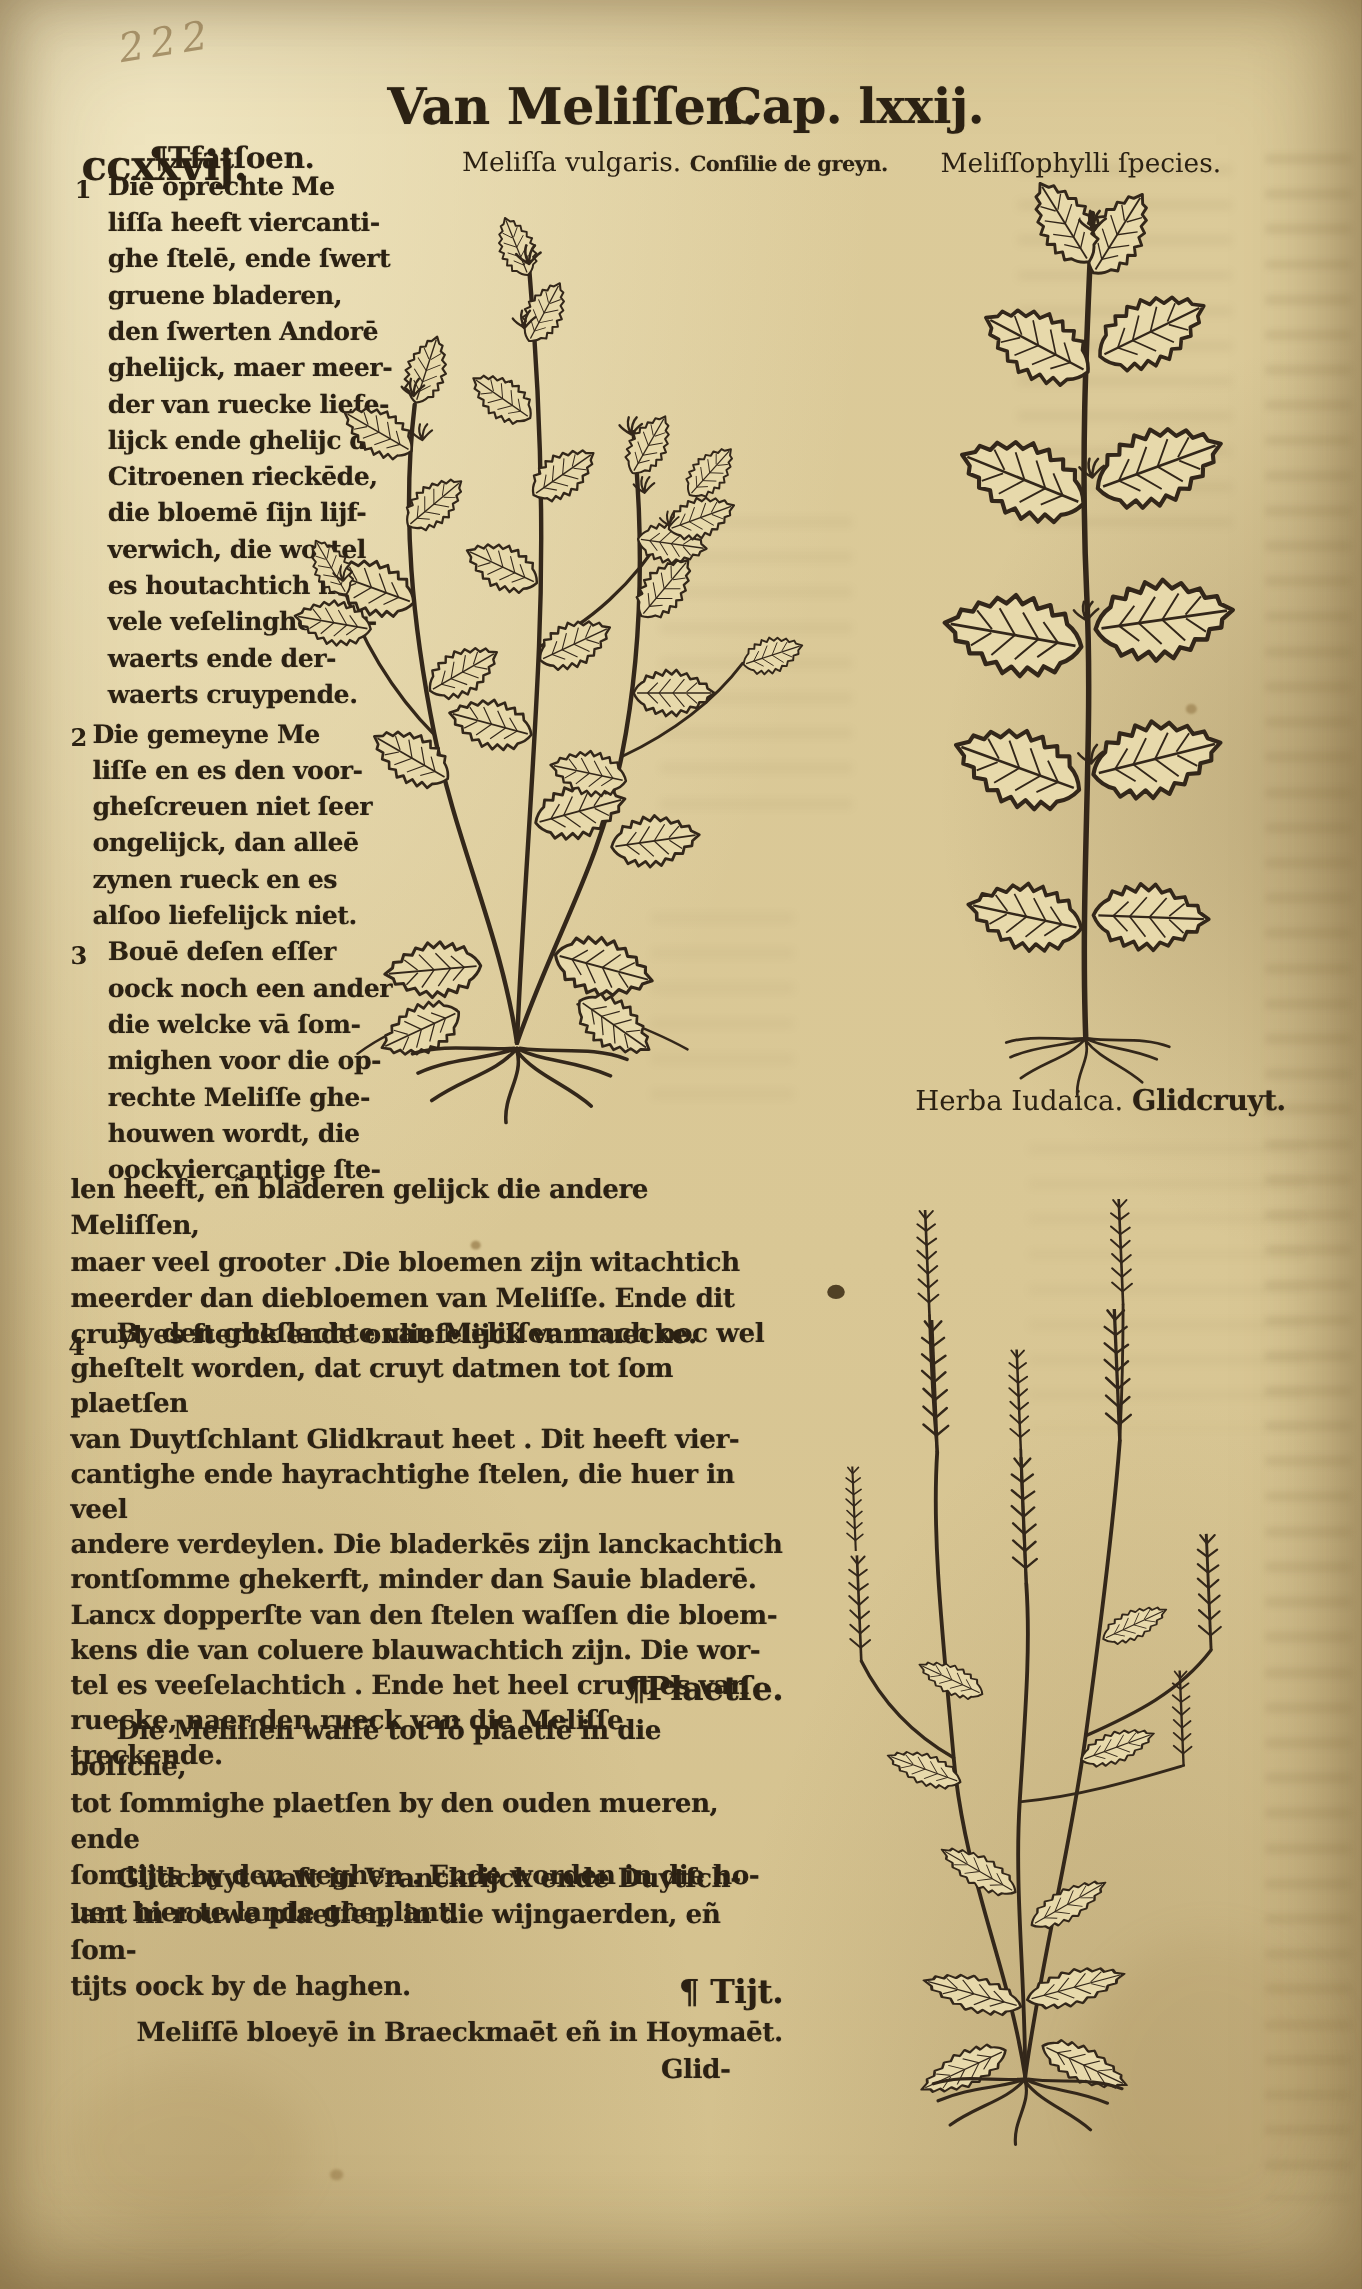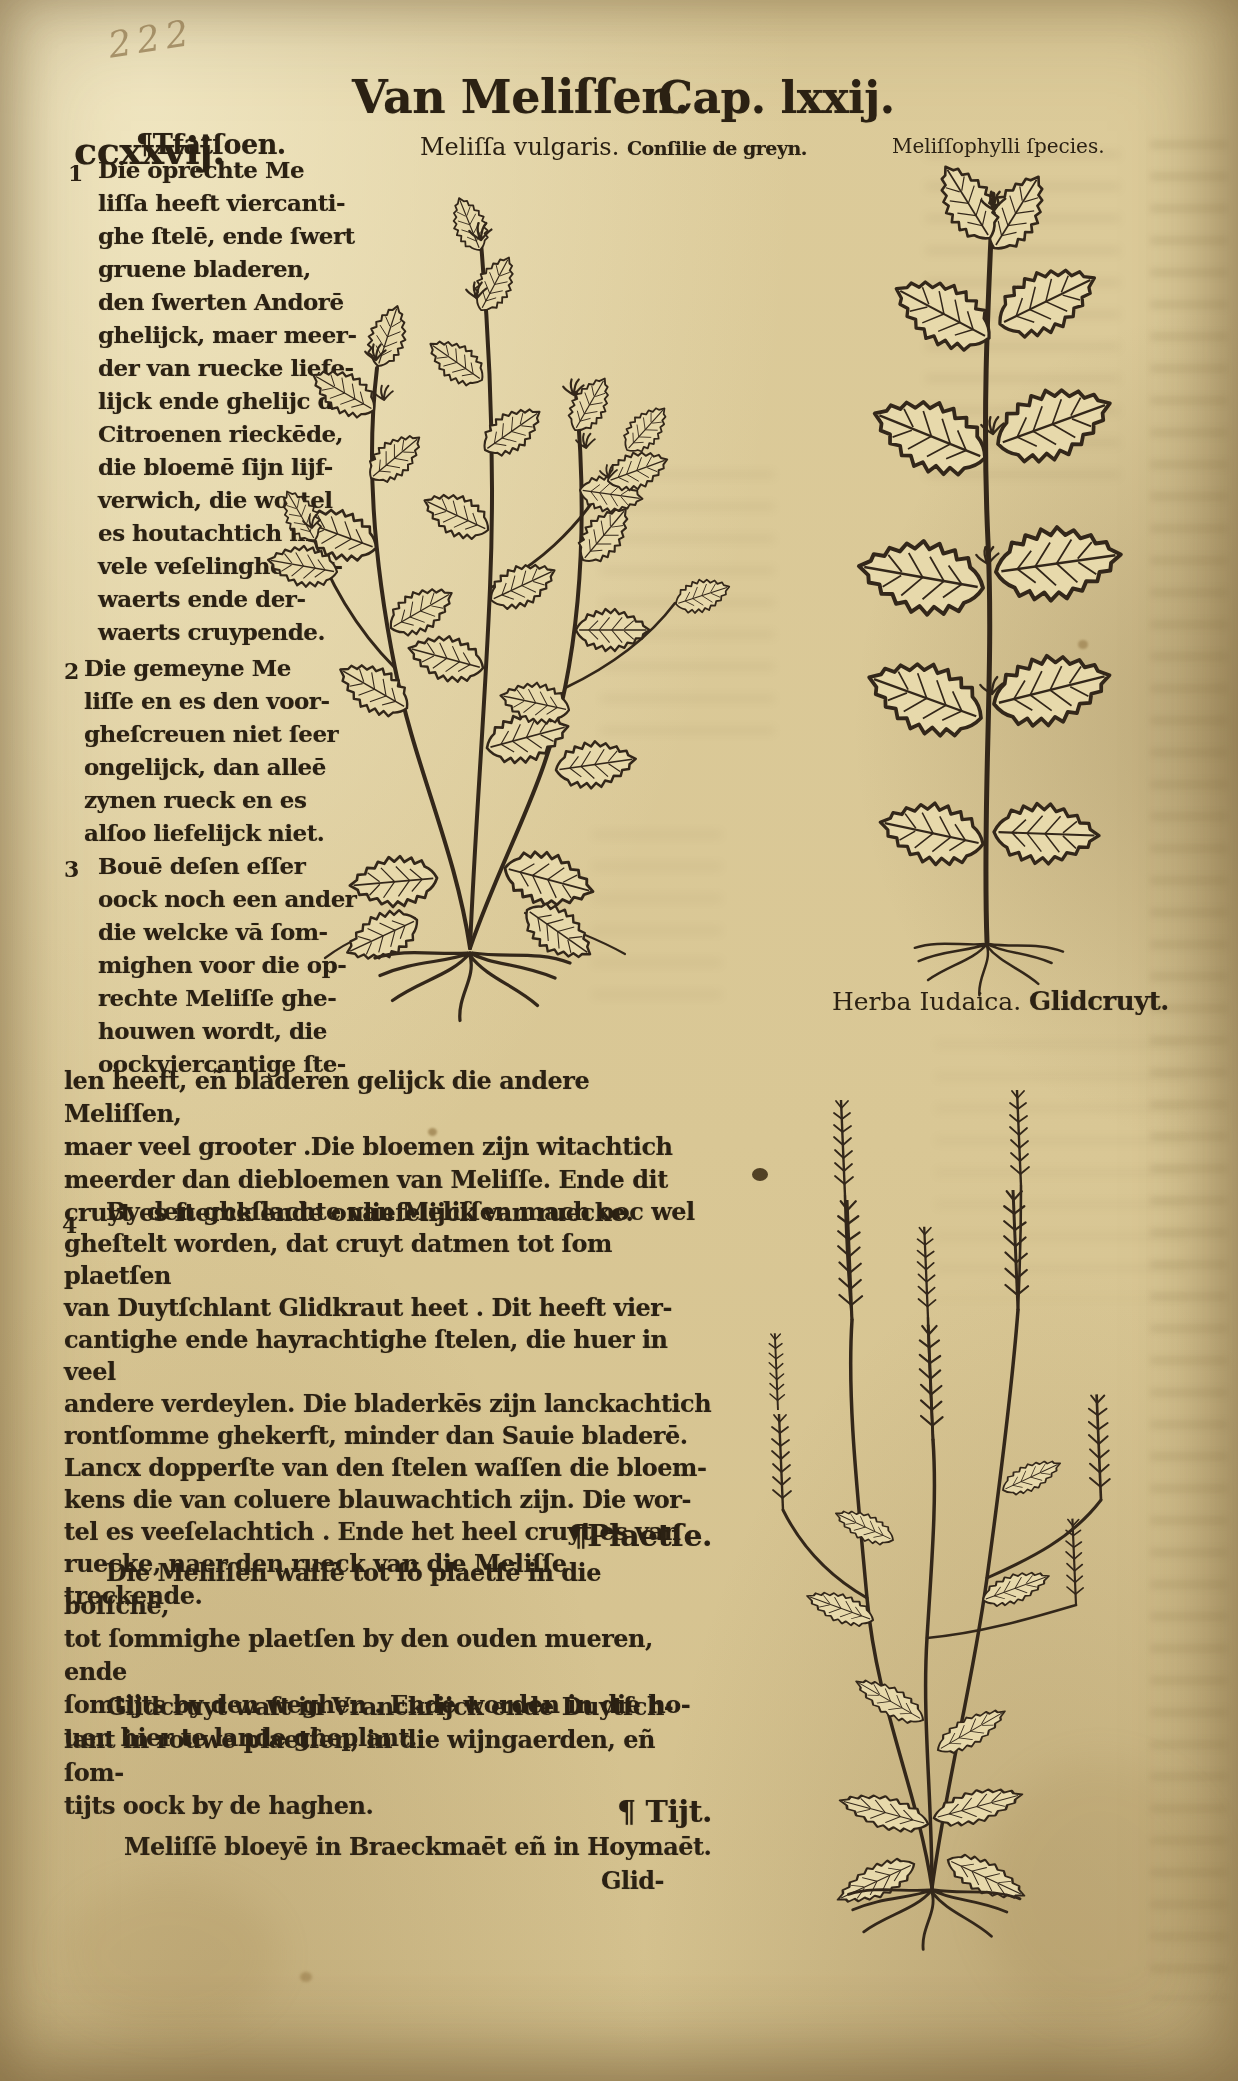--- a/index.html
+++ b/index.html
@@ -73,21 +73,21 @@
   <div class="abs handwritten" style="left:108px;top:18px;">222</div>
   <div class="abs bl" style="left:74px;top:80px;font-size:38px;margin-top:48px;">ccxxvij.</div>
   <div class="abs bl" style="left:352px;top:70px;font-size:46px;">Van Meliſſen.</div>
   <div class="abs bl" style="left:658px;top:72px;font-size:44px;">Cap. lxxij.</div>
 
   <div class="abs bl" style="left:136px;top:129px;font-size:27px;">¶Tfatſoen.</div>
   <div class="abs" style="left:420px;top:133px;font-size:24px;">
     <span class="rm">Meliſſa vulgaris.</span>
     <span class="bl" style="font-size:19px;">Conſilie de greyn.</span>
   </div>
-  <div class="abs rm" style="left:892px;top:134px;font-size:20px;">Meliſſophylli ſpecies.</div>
+  <div class="abs rm" style="left:855px;top:134px;font-size:24px;">Meliſſophylli ſpecies.</div>
 
   <div class="abs num" style="left:68px;top:160px;">1</div>
   <div class="abs bl para" style="left:98px;top:153px;width:272px;">Die oprechte Me
 liſſa heeft viercanti-
 ghe ſtelē, ende ſwert
 gruene bladeren,
 den ſwerten Andorē
 ghelijck, maer meer-
 der van ruecke liefe-
 lijck ende ghelijc die

